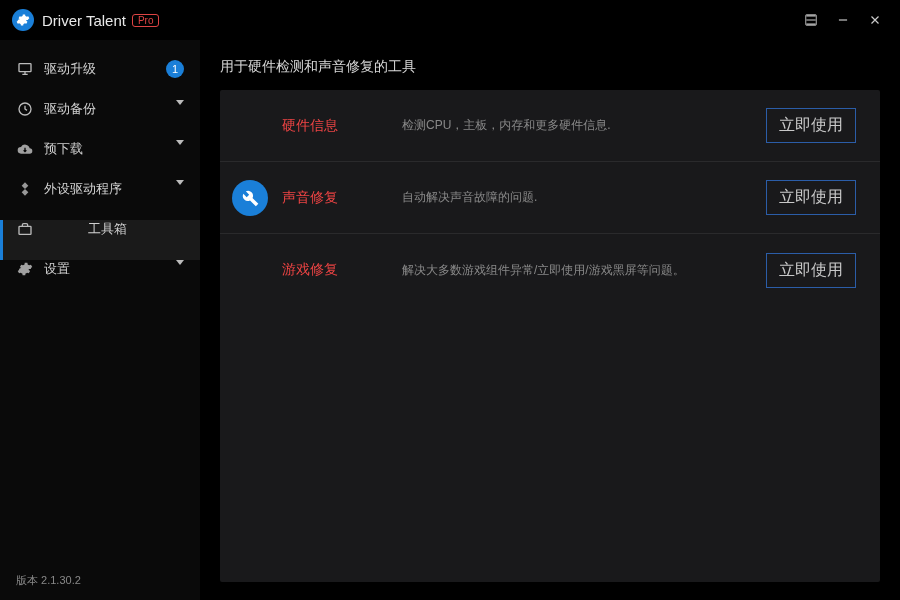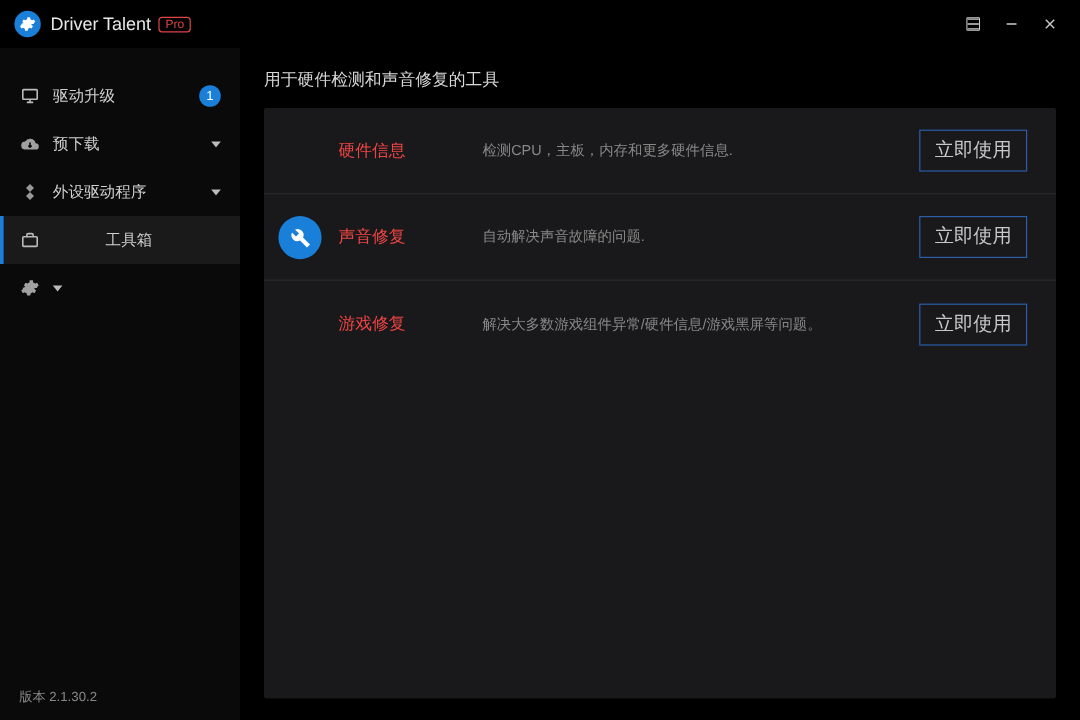--- a/index.html
+++ b/index.html
@@ -63,21 +63,20 @@
     .sidebar {
       width: 200px;
       background: #0a0a0a;
       display: flex;
       flex-direction: column;
       padding-top: 20px;
     }
     .sidebar-item {
       height: 40px;
       display: flex;
-      align-items: center;
       padding: 0 16px;
       cursor: pointer;
       color: #d0d0d0;
       font-size: 13px;
       position: relative;
     }
     .sidebar-item.active {
       background: #1a1a1a;
       gap: 44px;
     }
@@ -221,20 +220,30 @@
             <rect x="3" y="4" width="18" height="12" rx="1" fill="none" stroke="currentColor" stroke-width="2"></rect>
             <path stroke="currentColor" stroke-width="2" d="M8 20h8M12 16v4"></path>
           </svg>
         </span>
       <span class="sidebar-label">驱动升级</span>
       <span class="sidebar-badge">1</span>
     </div>
     <div class="sidebar-item">
       <span class="sidebar-icon">
           <svg viewBox="0 0 24 24">
+            <circle cx="12" cy="12" r="9" fill="none" stroke="currentColor" stroke-width="2"></circle>
+            <path stroke="currentColor" stroke-width="2" fill="none" d="M12 7v5l3 2"></path>
+          </svg>
+        </span>
+      <span class="sidebar-label">驱动备份</span>
+      <span class="sidebar-caret"></span>
+    </div>
+    <div class="sidebar-item">
+      <span class="sidebar-icon">
+          <svg viewBox="0 0 24 24">
             <path fill="currentColor" d="M6 19a5 5 0 010-10 7 7 0 0113 2 4 4 0 010 8H6z" opacity="0.85"></path>
             <path stroke="#0a0a0a" stroke-width="2" d="M12 10v6m-2-2l2 2 2-2"></path>
           </svg>
         </span>
       <span class="sidebar-label">预下载</span>
       <span class="sidebar-caret"></span>
     </div>
     <div class="sidebar-item">
       <span class="sidebar-icon">
           <svg viewBox="0 0 24 24">
@@ -252,20 +261,21 @@
           </svg>
         </span>
       <span class="sidebar-label">工具箱</span>
     </div>
     <div class="sidebar-item">
       <span class="sidebar-icon">
           <svg viewBox="0 0 24 24">
             <path fill="currentColor" d="M12 8a4 4 0 100 8 4 4 0 000-8zm8.94 4a7 7 0 00-.14-1.4l2.12-1.65-2-3.46-2.49 1a7 7 0 00-2.42-1.4l-.38-2.65h-4l-.38 2.65a7 7 0 00-2.42 1.4l-2.49-1-2 3.46 2.12 1.65A7 7 0 003.06 12a7 7 0 00.14 1.4L1.08 15l2 3.46 2.49-1a7 7 0 002.42 1.4l.38 2.65h4l.38-2.65a7 7 0 002.42-1.4l2.49 1 2-3.46-2.12-1.6a7 7 0 00.14-1.4z" opacity="0.85"></path>
           </svg>
         </span>
+      <span class="sidebar-label">设置</span>
       <span class="sidebar-caret"></span>
     </div>
     <div class="sidebar-footer">版本 2.1.30.2</div>
   </div>
 
   <div class="main">
     <div class="page-title">用于硬件检测和声音修复的工具</div>
     <div class="panel">
       <div class="tool-row">
         <div class="tool-icon"></div>
@@ -279,18 +289,18 @@
               <path fill="#fff" d="M22 19l-7-7a6 6 0 00-8-8l4 4-3 3-4-4a6 6 0 008 8l7 7z"></path>
             </svg>
         </div>
         <div class="tool-name">声音修复</div>
         <div class="tool-desc">自动解决声音故障的问题.</div>
         <button class="tool-btn">立即使用</button>
       </div>
       <div class="tool-row">
         <div class="tool-icon"></div>
         <div class="tool-name">游戏修复</div>
-        <div class="tool-desc">解决大多数游戏组件异常/硬件信息/游戏黑屏等问题。</div>
+        <div class="tool-desc">解决大多数游戏组件异常/立即使用/游戏黑屏等问题。</div>
         <button class="tool-btn">立即使用</button>
       </div>
     </div>
   </div>
 </div>
 
 </body></html>

